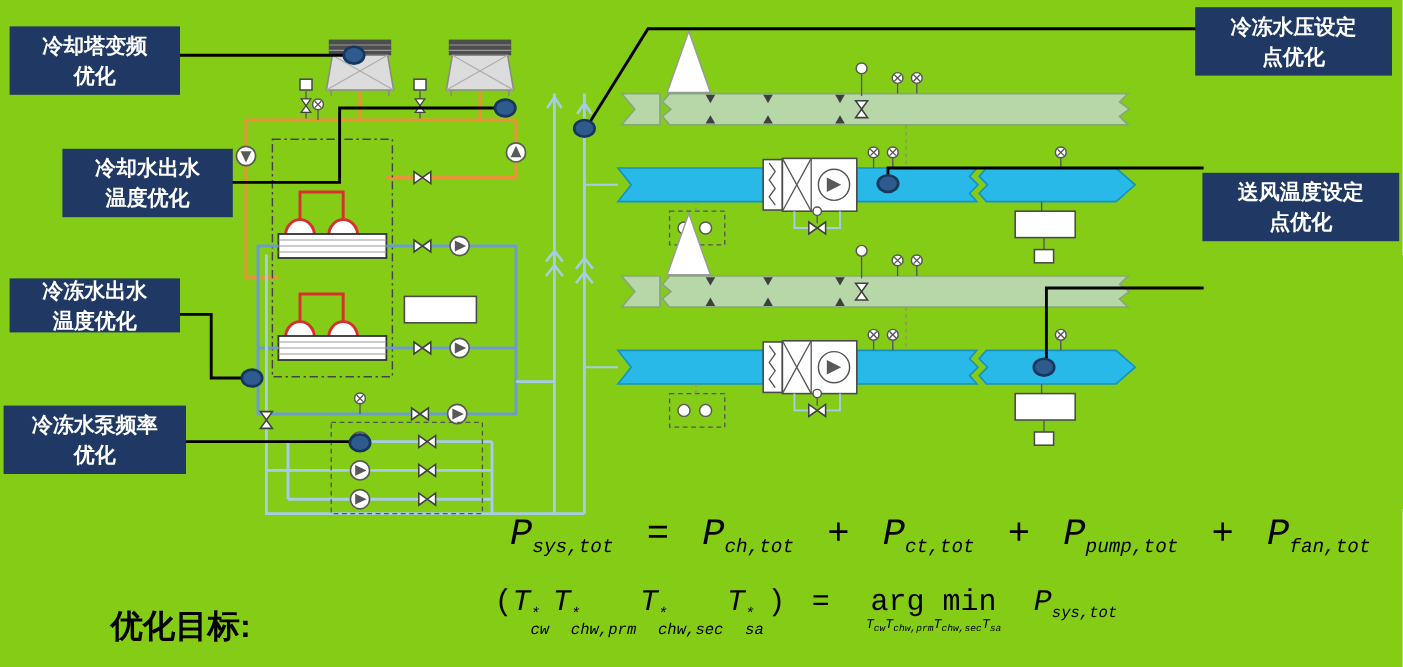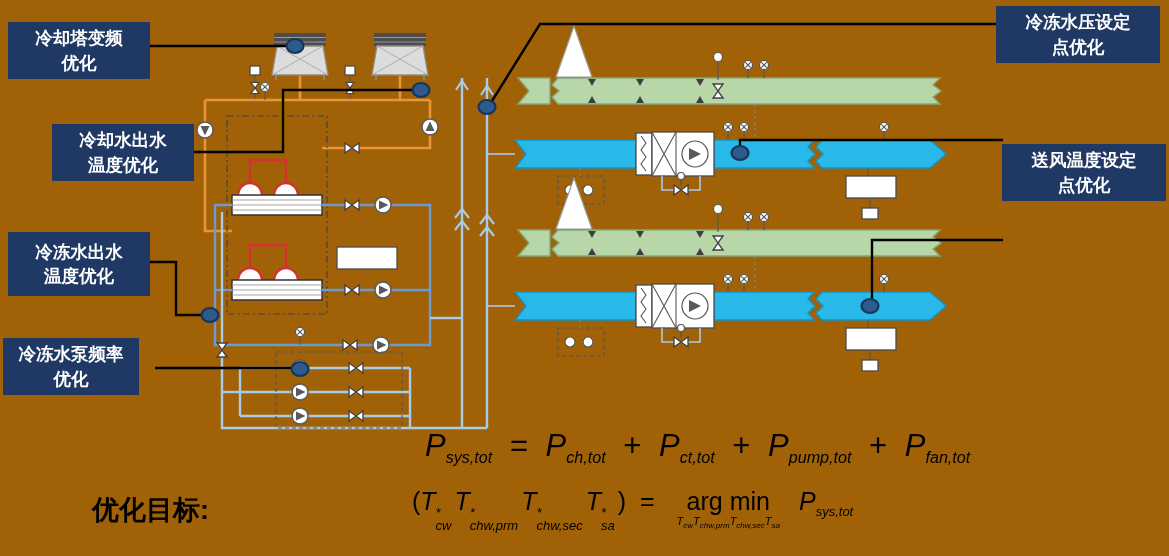--- a/index.html
+++ b/index.html
@@ -1,16 +1,16 @@
 <!DOCTYPE html>
 <html style="--callout-bg: #1F3864; --callout-text: #FFFFFF; --dot-fill: #2E5B8E; --condenser-pipe: #E8953A; --refrigerant: #D63030; --chilled-primary: #6C9BD2; --chilled-secondary: #A8CBE8; --return-duct: #B7D7A8; --supply-duct: #29B9E8;"><head>
 <meta charset="utf-8">
 <style>
   html,body{margin:0;padding:0;background:#fff;}
-  .stage{position:relative;width:1169px;height:556px;background:#a16207;overflow:hidden;
+  .stage{position:relative;width:1169px;height:556px;background:#84cc16;overflow:hidden;
          font-family:"Liberation Sans",sans-serif;}
   .diagram{position:absolute;left:0;top:0;}
 
   
   .p-or{stroke:var(--condenser-pipe,#E8953A);stroke-width:2.6;fill:none;}
   .p-red{stroke:var(--refrigerant,#D63030);stroke-width:2.4;fill:none;}
   .dome{fill:#fff;stroke:var(--refrigerant,#D63030);stroke-width:2.4;}
   .p-blue{stroke:var(--chilled-primary,#6C9BD2);stroke-width:2.4;fill:none;}
   .p-lblue{stroke:var(--chilled-secondary,#A8CBE8);stroke-width:2.4;fill:none;}
   .p-lblue-thin{stroke:var(--chilled-secondary,#A8CBE8);stroke-width:1.6;fill:none;}
@@ -30,22 +30,22 @@
   .chev{stroke:var(--chilled-secondary,#A8CBE8);stroke-width:2.2;fill:none;}
   .callout-line{stroke:#000;stroke-width:2.4;fill:none;}
   .dot{fill:var(--dot-fill,#2E5B8E);stroke:#16365C;stroke-width:2.2;}
 
   
   .callout{position:absolute;background:var(--callout-bg,#1F3864);color:var(--callout-text,#fff);
            font-weight:bold;font-size:17.5px;line-height:1.4;display:flex;flex-direction:column;
            align-items:center;justify-content:center;text-align:center;}
 
   
-  .objective{position:absolute;left:92px;top:492px;font-size:27px;font-weight:bold;color:#000;}
-  .formula{position:absolute;font-family:Liberation Sans, sans-serif;color:#000;white-space:nowrap;}
+  .objective{position:absolute;left:92px;top:504px;font-size:27px;font-weight:bold;color:#000;}
+  .formula{position:absolute;font-family:Liberation Mono, monospace;color:#000;white-space:nowrap;}
   .formula em{font-style:italic;font-weight:normal;}
   .formula sub{font-size:0.52em;font-style:italic;}
   .f1{left:425px;top:428px;font-size:31px;}
   .f1 .op{margin:0 9px;}
   .f2{left:412px;top:487px;font-size:25px;}
   .f2 .op{margin:0 7px;}
   .ss{display:inline-flex;flex-direction:column;align-items:flex-start;font-size:0.52em;
       line-height:1;vertical-align:-0.55em;margin-right:3px;font-style:italic;}
   .argmin{display:inline-flex;flex-direction:column;align-items:center;line-height:1;margin:0 8px;}
   .argmin .am{font-style:normal;}
@@ -242,25 +242,25 @@
   </svg>
 
   <div class="callout" style="left:8px;top:22px;width:142px;height:57px;">
     <span>冷却塔变频</span>
     <span>优化</span>
   </div>
   <div class="callout" style="left:8px;top:124px;width:142px;height:57px;margin-left:44px;">
     <span>冷却水出水</span>
     <span>温度优化</span>
   </div>
-  <div class="callout" style="left:8px;top:232px;width:142px;height:64px;">
+  <div class="callout" style="left:8px;top:232px;width:142px;height:45px;">
     <span>冷冻水出水</span>
     <span>温度优化</span>
   </div>
-  <div class="callout" style="left:3px;top:338px;width:136px;height:57px;">
+  <div class="callout" style="left:3px;top:338px;width:152px;height:57px;">
     <span>冷冻水泵频率</span>
     <span>优化</span>
   </div>
   <div class="callout" style="left:996px;top:6px;width:164px;height:57px;">
     <span>冷冻水压设定</span>
     <span>点优化</span>
   </div>
   <div class="callout" style="left:1002px;top:112px;width:164px;height:57px;margin-top:32px;">
     <span>送风温度设定</span>
     <span>点优化</span>

